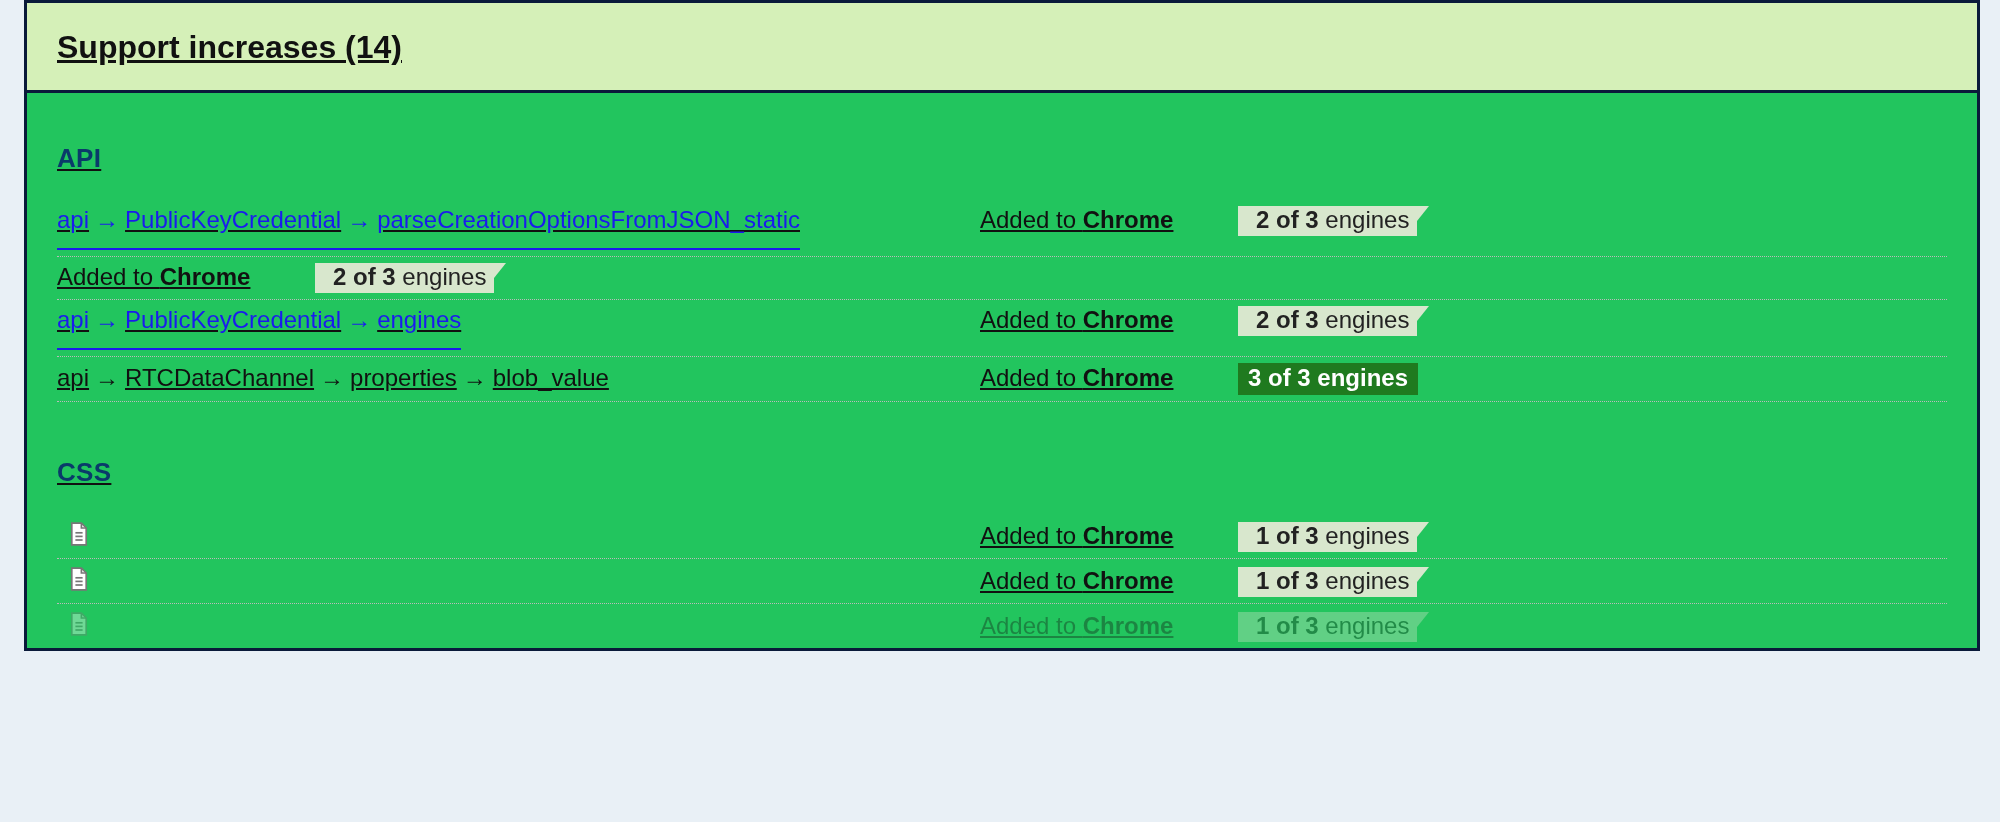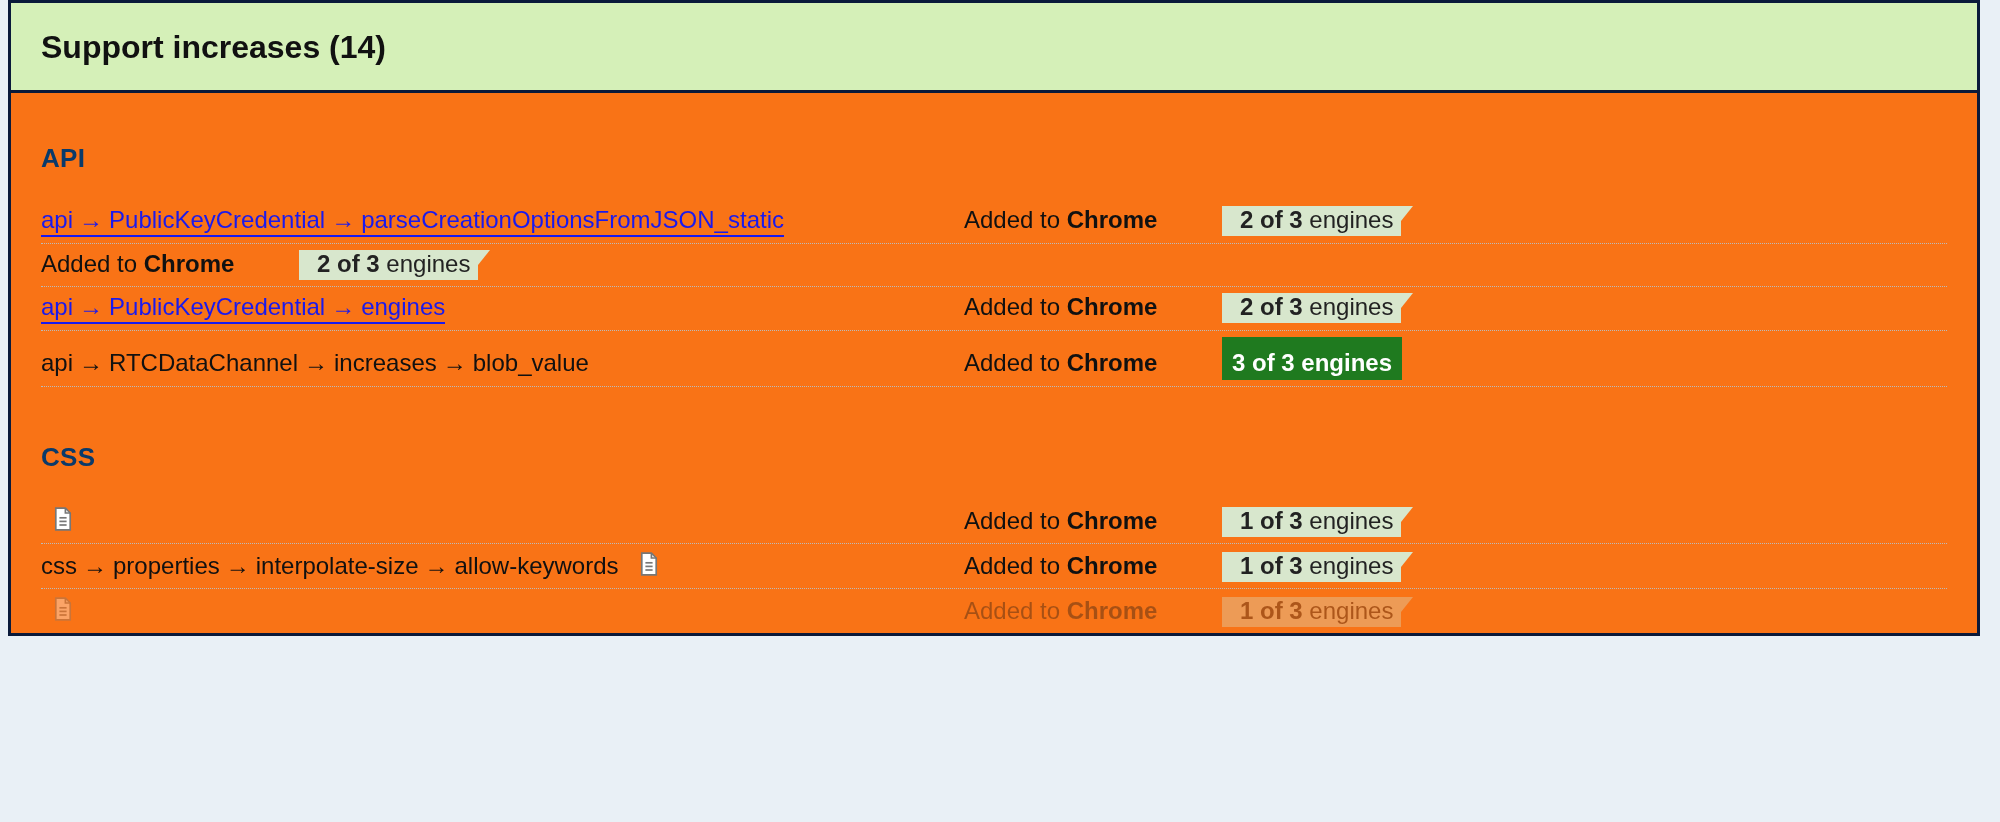--- a/index.html
+++ b/index.html
@@ -5,25 +5,26 @@
   * { box-sizing: border-box; }
   html, body {
     margin: 0;
     padding: 0;
     background: #e9f0f6;
     font-family: "Segoe UI", "Helvetica Neue", Arial, sans-serif;
     font-size: 24px;
     color: #111;
   }
   .card {
-    margin: 0 20px 0 8px;
-    background: #f97316;
+    margin: 0 20px 0 24px;
+    background: #22c55e;
     border: 3px solid #0a1a3a;
     border-top: none;
     overflow: hidden;
+    text-decoration: underline;
   }
   .section-header {
     background: #d5f0b8;
     border-top: 3px solid #0a1a3a;
     border-bottom: 3px solid #0a1a3a;
     padding: 26px 30px 24px 30px;
     font-size: 32px;
     font-weight: 700;
     color: #111;
   }
@@ -61,21 +62,21 @@
   }
   .arrow {
     margin: 0 6px;
     display: inline-block;
   }
   .linked .seg, .linked .arrow {
     color: #1a1aee;
   }
   .linked .segments {
     border-bottom: 2px solid #1a1aee;
-    padding-bottom: 1px;
+    padding-bottom: 14px;
     cursor: pointer;
   }
   .plain .seg, .plain .arrow {
     color: #111;
   }
   .spec-icon {
     display: inline-flex;
     margin-left: 12px;
     position: relative;
     top: 2px;
@@ -110,21 +111,21 @@
     top: 0;
     width: 0; height: 0;
     border-top: 0 solid transparent;
     border-bottom: 15px solid transparent;
     border-left: 12px solid #d8e7cd;
   }
   .badge.full {
     background: #1f7a1f;
     color: #fff;
     font-weight: 700;
-    padding: 12px 10px 3px 10px;
+    padding: 1px 10px 3px 10px;
   }
   .badge.full .suffix { font-weight: 700; }
 </style>
 </head>
 <body>
 
 <div class="card">
 
   <div class="section-header">
     <span>Support increases (14)</span>
@@ -173,21 +174,21 @@
       <div class="engines">
         <span class="badge partial">
           <span class="count">2 of 3</span><span class="suffix"> engines</span>
         </span>
       </div>
     </div>
 
     <div class="row">
       <div class="path plain">
         <span class="segments">
-          <span class="seg">api</span><span class="arrow">→</span><span class="seg">RTCDataChannel</span><span class="arrow">→</span><span class="seg">increases</span><span class="arrow">→</span><span class="seg">blob_value</span>
+          <span class="seg">api</span><span class="arrow">→</span><span class="seg">RTCDataChannel</span><span class="arrow">→</span><span class="seg">properties</span><span class="arrow">→</span><span class="seg">blob_value</span>
         </span>
       </div>
       <div class="status">
         <span class="prefix">Added to </span><span class="browser">Chrome</span>
       </div>
       <div class="engines">
         <span class="badge full">
           <span class="count">3 of 3</span><span class="suffix"> engines</span>
         </span>
       </div>
@@ -212,23 +213,20 @@
       </div>
       <div class="engines">
         <span class="badge partial">
           <span class="count">1 of 3</span><span class="suffix"> engines</span>
         </span>
       </div>
     </div>
 
     <div class="row">
       <div class="path plain">
-        <span class="segments">
-          <span class="seg">css</span><span class="arrow">→</span><span class="seg">properties</span><span class="arrow">→</span><span class="seg">interpolate-size</span><span class="arrow">→</span><span class="seg">allow-keywords</span>
-        </span>
         <span class="spec-icon">
           <svg viewBox="0 0 16 20" fill="none" stroke="#777" stroke-width="1.4">
             <path d="M2 1h8l4 4v14H2z" fill="#fff"></path>
             <path d="M10 1v4h4"></path>
             <line x1="5" y1="9" x2="11" y2="9"></line>
             <line x1="5" y1="12" x2="11" y2="12"></line>
             <line x1="5" y1="15" x2="11" y2="15"></line>
           </svg>
         </span>
       </div>

